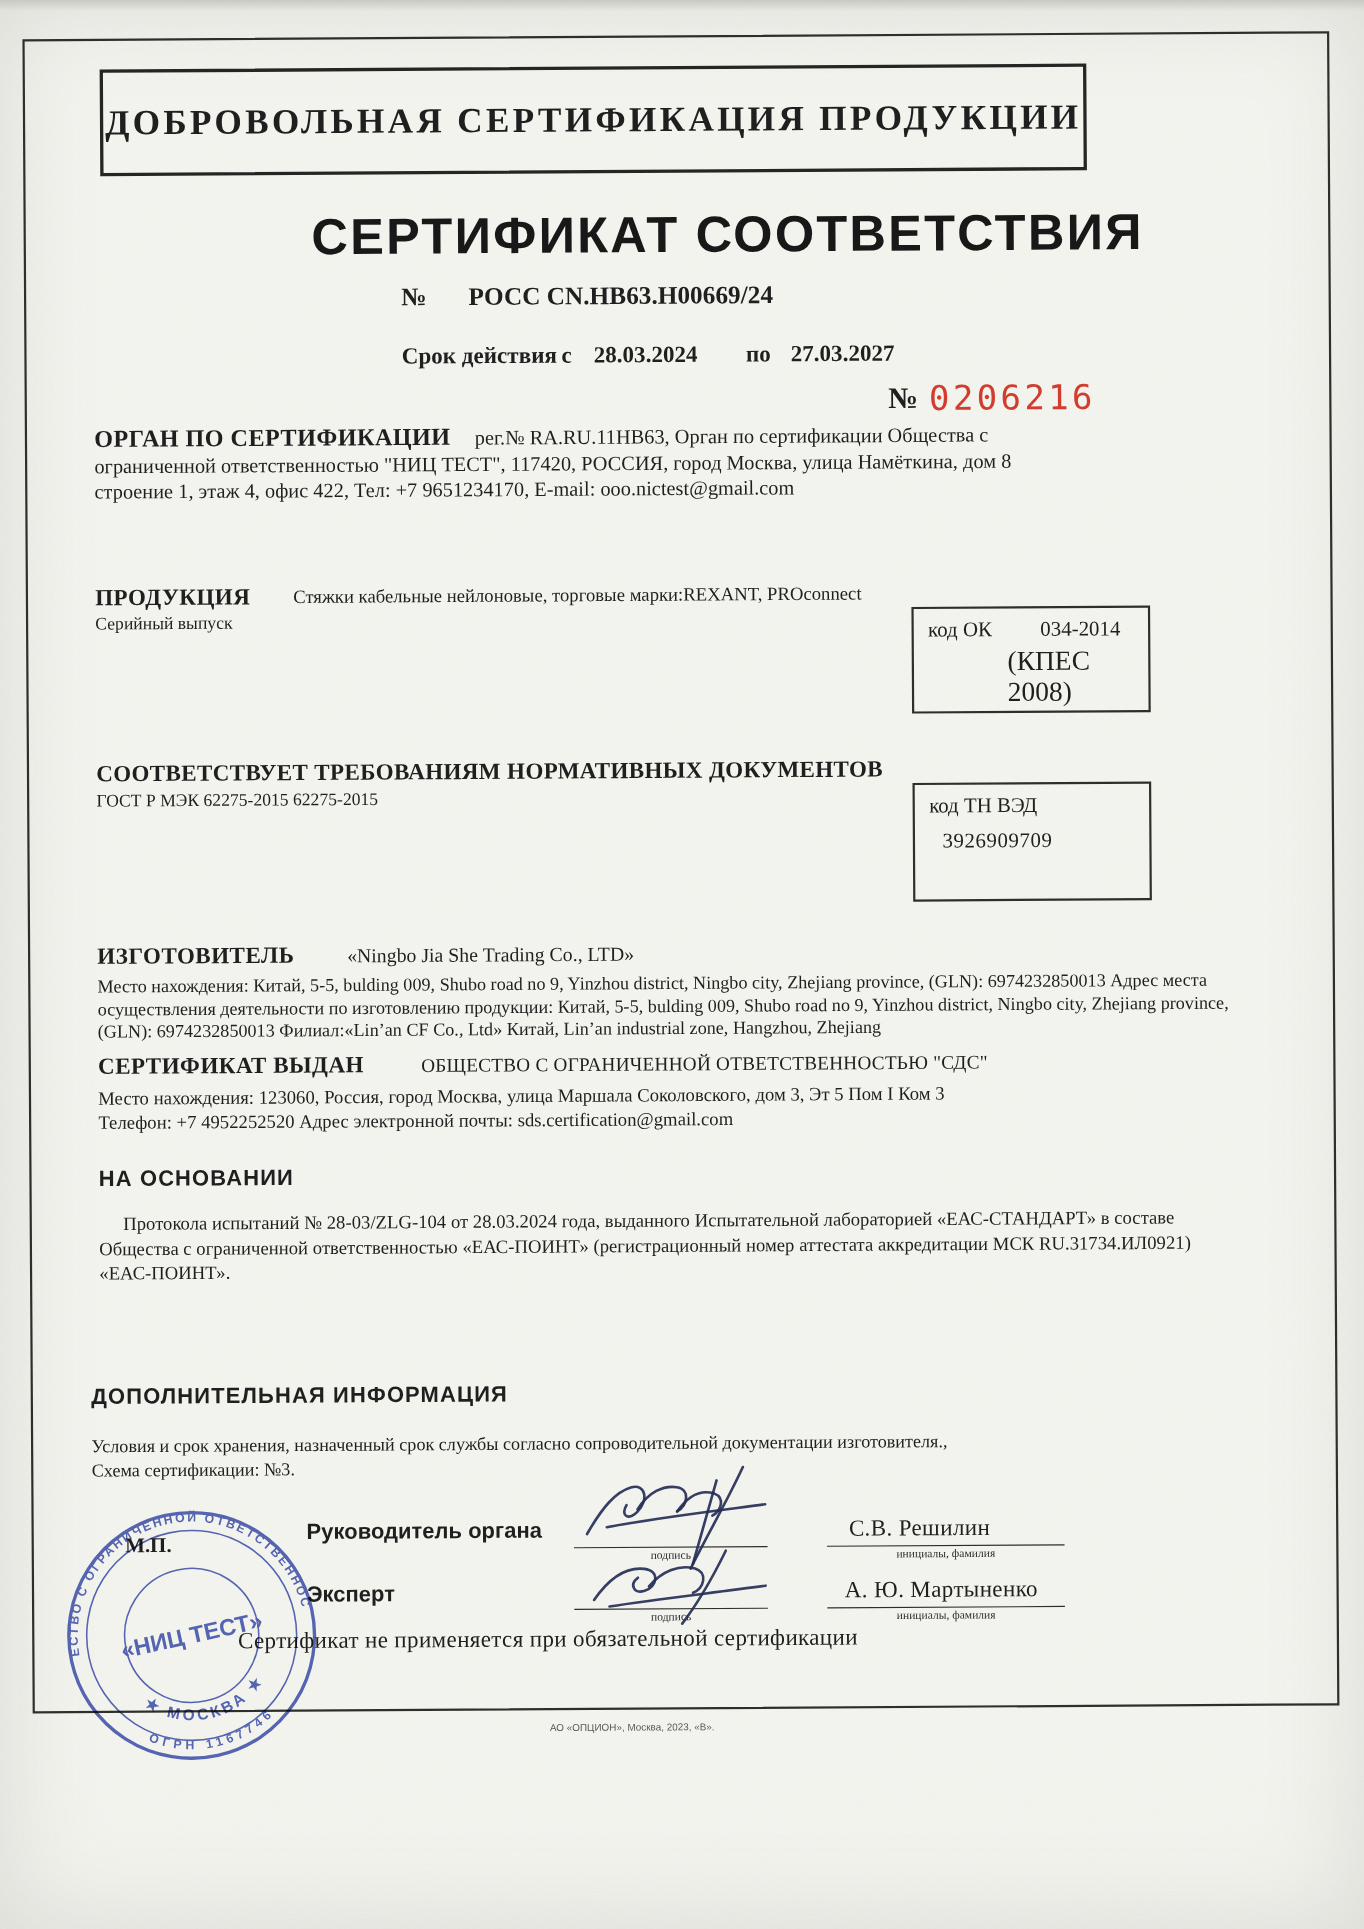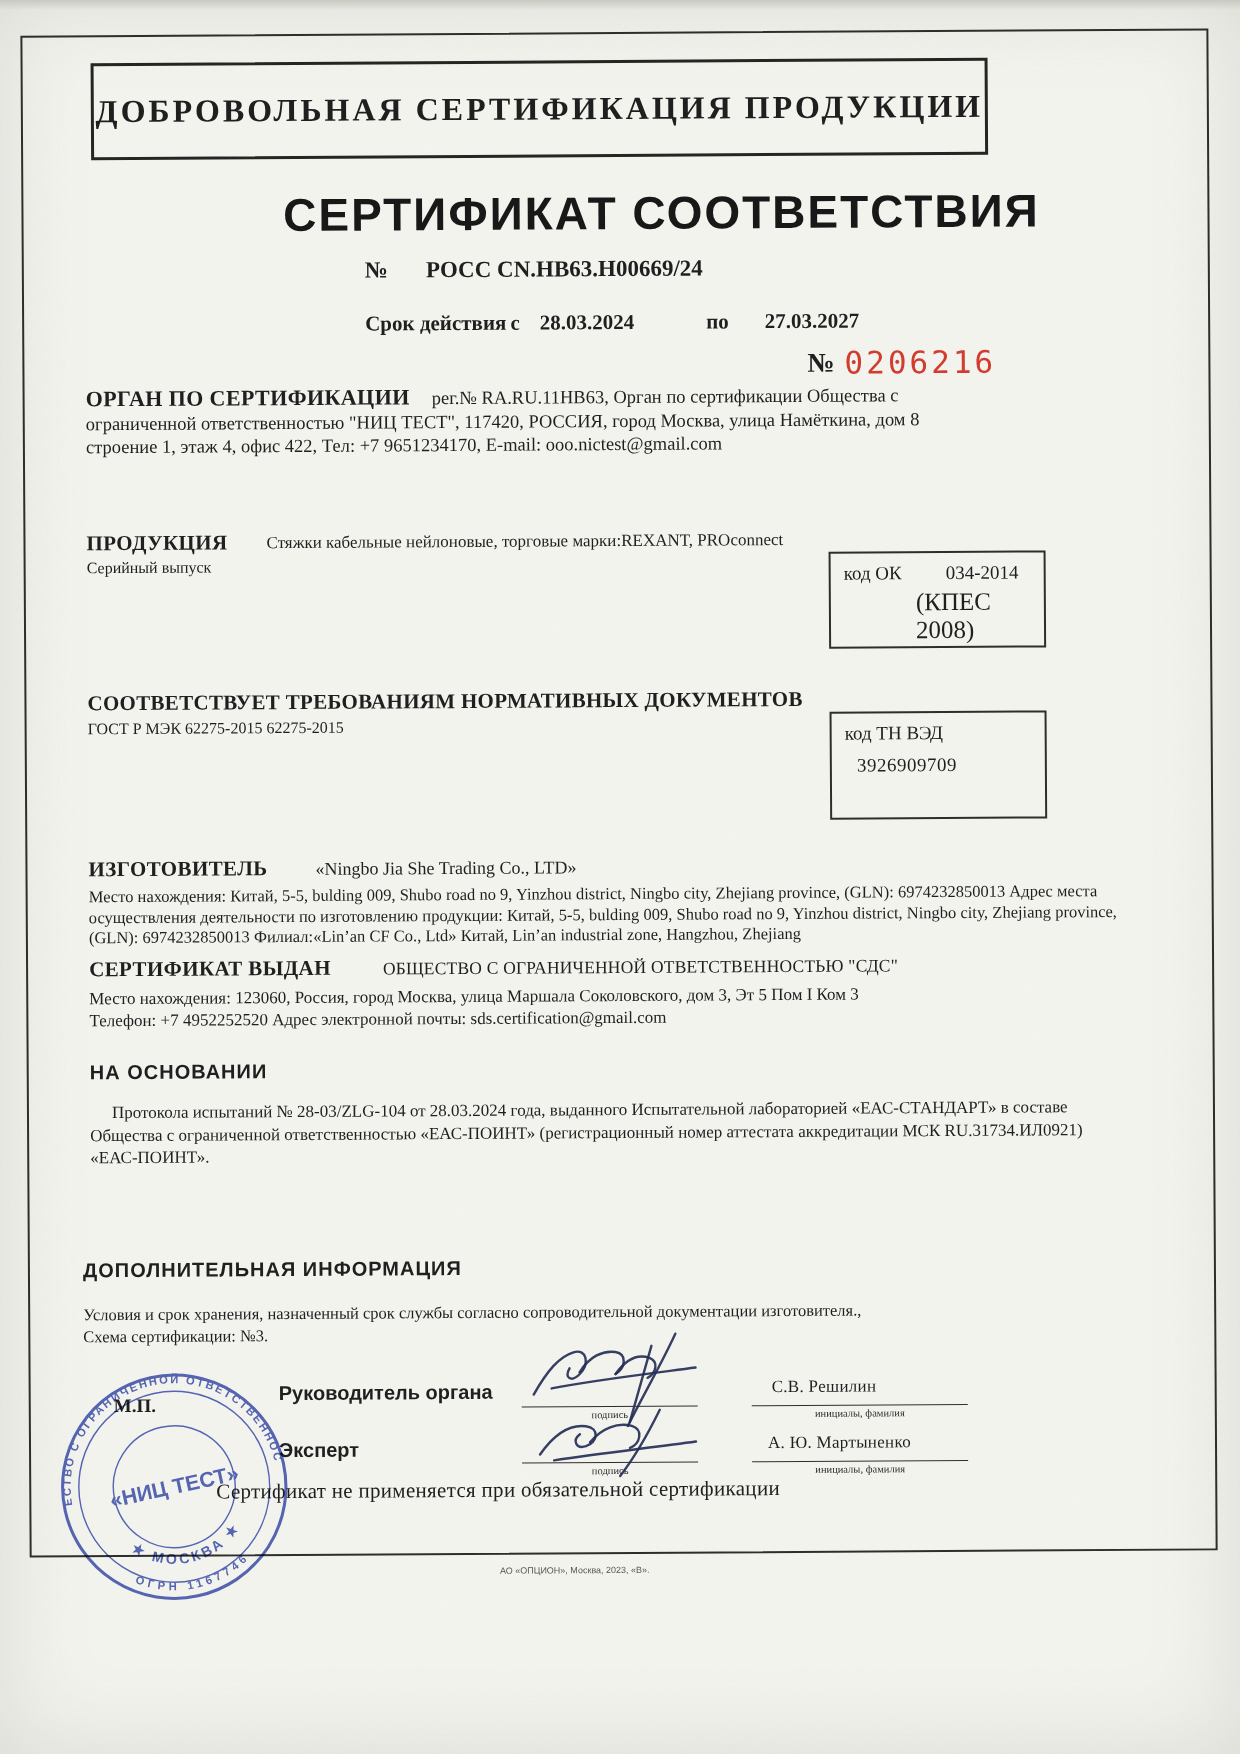--- a/index.html
+++ b/index.html
@@ -27,22 +27,22 @@
     font-family:"Liberation Sans", sans-serif; font-weight:bold; font-size:46px;
     letter-spacing:2px; color:#151515;
   }
 
   .regnum-row { position:absolute; left:368px; top:256px; font-weight:bold; font-size:23px; }
   .regnum-row .no { margin-right:38px; }
 
   .validity-row { position:absolute; left:368px; top:310px; font-weight:bold; font-size:21px; white-space:nowrap; }
   .validity-row .vl { margin-right:4px; }
   .validity-row .vfl { margin-right:20px; }
-  .validity-row .vfd { margin-right:72px; }
-  .validity-row .vtl { margin-right:36px; }
+  .validity-row .vfd { margin-right:44px; }
+  .validity-row .vtl { margin-right:18px; }
 
   .blank-num { position:absolute; left:810px; top:346px; white-space:nowrap; }
   .blank-num .no { font-weight:bold; font-size:27px; margin-right:10px; color:#1c1c1c; }
   .blank-num .digits {
     font-family:"DejaVu Sans Mono", monospace; font-size:31px; letter-spacing:3px;
     color:#d33a2c; vertical-align:-2px;
   }
 
   .sec { position:absolute; }
   .sec-label { font-weight:bold; letter-spacing:0.4px; }
@@ -93,21 +93,21 @@
   .line-name1 { left:748px; top:1406px; width:216px; }
   .line-sign2 { left:518px; top:1462px; width:176px; }
   .line-name2 { left:748px; top:1462px; width:216px; }
 
   .caption { position:absolute; font-size:10.5px; color:#2a2a2a; text-align:center; }
   .cap-sign1 { left:518px; top:1409px; width:176px; }
   .cap-name1 { left:748px; top:1409px; width:216px; }
   .cap-sign2 { left:518px; top:1465px; width:176px; }
   .cap-name2 { left:748px; top:1465px; width:216px; }
 
-  .sig-name { position:absolute; font-size:17px; letter-spacing:0.3px; }
+  .sig-name { position:absolute; font-size:21px; letter-spacing:0.3px; }
   .name1 { left:768px; top:1378px; }
   .name2 { left:764px; top:1434px; }
 
   .sig-svg { position:absolute; z-index:3; }
   .sig1 { left:520px; top:1328px; width:185px; height:102px; }
   .sig2 { left:524px; top:1406px; width:180px; height:78px; }
   .sig-svg path { fill:none; stroke:#232b55; stroke-width:2.4; stroke-linecap:round; opacity:0.92; }
 
   .stamp {
     position:absolute; left:36px; top:1350px; width:268px; height:268px;

